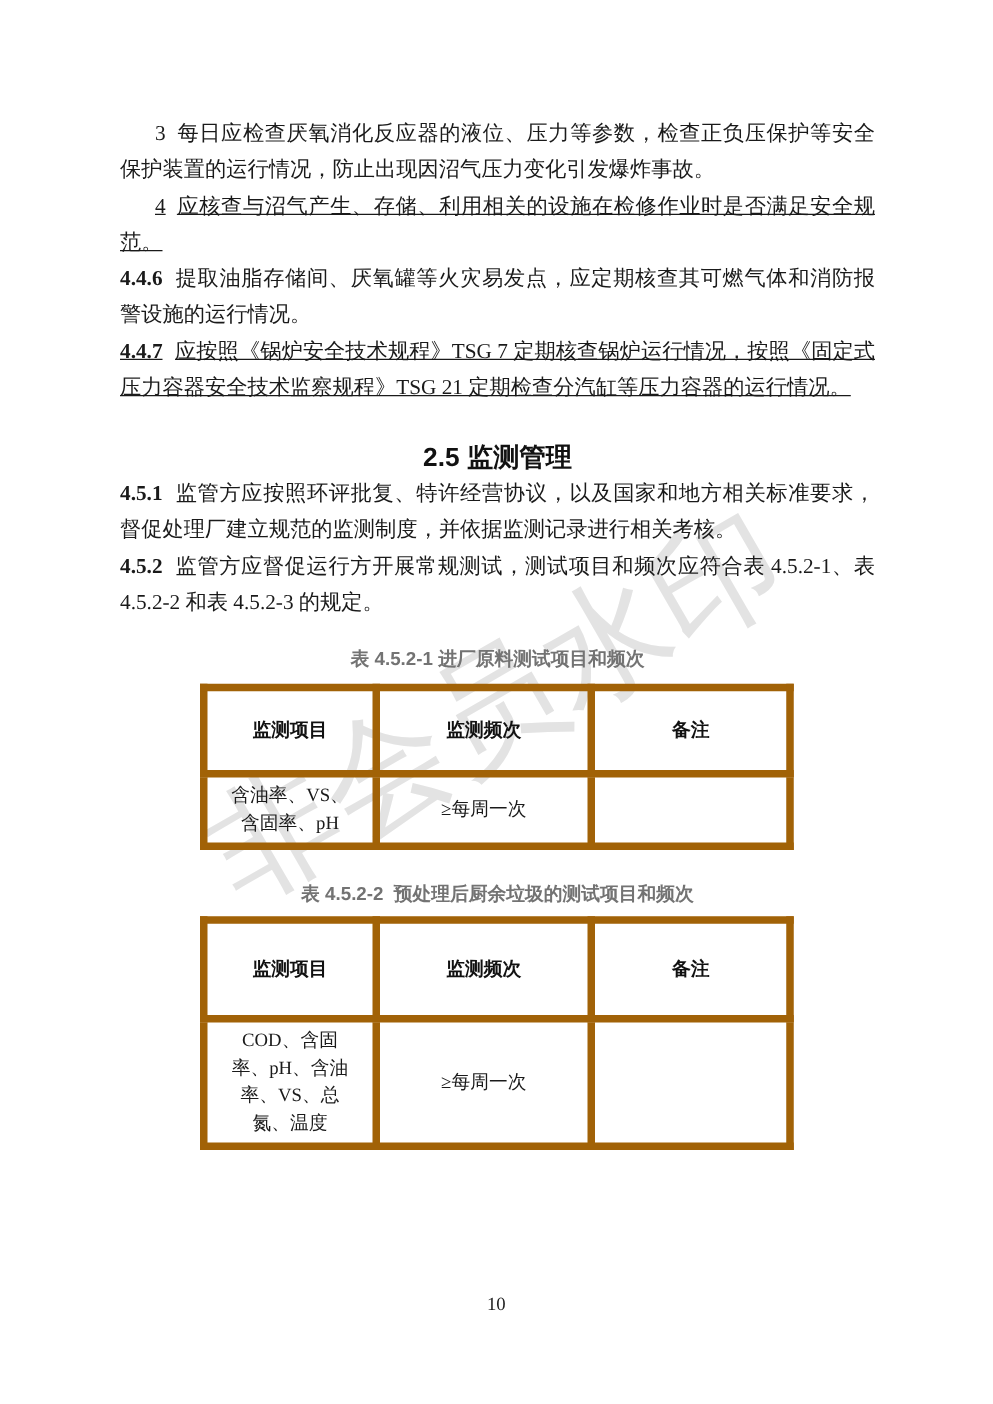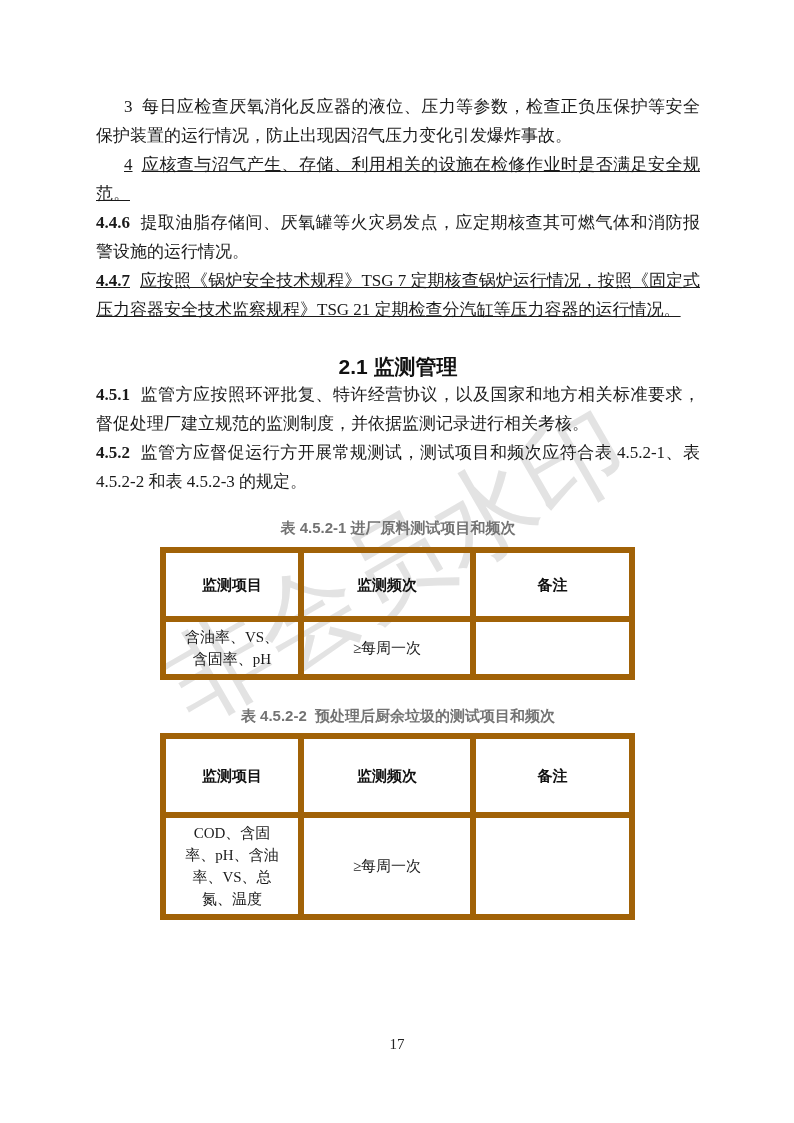--- a/index.html
+++ b/index.html
@@ -110,21 +110,21 @@
 <div class="content">
 
   <p class="para list-item"><span class="num">3</span><span>每日应检查厌氧消化反应器的液位、压力等参数，检查正负压保护等安全保护装置的运行情况，防止出现因沼气压力变化引发爆炸事故。</span></p>
 
   <p class="para list-item mt5"><span class="num">4</span><span>应核查与沼气产生、存储、利用相关的设施在检修作业时是否满足安全规范。</span></p>
 
   <p class="para mt3"><span class="num-bold">4.4.6</span><span>提取油脂存储间、厌氧罐等火灾易发点，应定期核查其可燃气体和消防报警设施的运行情况。</span></p>
 
   <p class="para mt5"><span class="num-bold">4.4.7</span><span>应按照《锅炉安全技术规程》TSG 7 定期核查锅炉运行情况，按照《固定式压力容器安全技术监察规程》TSG 21 定期检查分汽缸等压力容器的运行情况。</span></p>
 
-  <h2 class="section-heading">2.1  监测管理</h2>
+  <h2 class="section-heading">2.5  监测管理</h2>
 
   <p class="para mt24"><span class="num-bold">4.5.1</span><span>监管方应按照环评批复、特许经营协议，以及国家和地方相关标准要求，督促处理厂建立规范的监测制度，并依据监测记录进行相关考核。</span></p>
 
   <p class="para mt3"><span class="num-bold">4.5.2</span><span>监管方应督促运行方开展常规测试，测试项目和频次应符合表 4.5.2-1、表 4.5.2-2 和表 4.5.2-3 的规定。</span></p>
 
   <div class="tcaption c1">表 4.5.2-1 进厂原料测试项目和频次</div>
 
   <table class="doc-table t1">
     <colgroup>
         <col style="width:138px">
@@ -166,13 +166,13 @@
       <tr>
         <td>COD、含固率、pH、含油率、VS、总氮、温度</td>
         <td>≥每周一次</td>
         <td></td>
       </tr>
     </tbody>
   </table>
 
 </div>
 
-<div class="page-number">17</div>
+<div class="page-number">10</div>
 
 </body></html>

